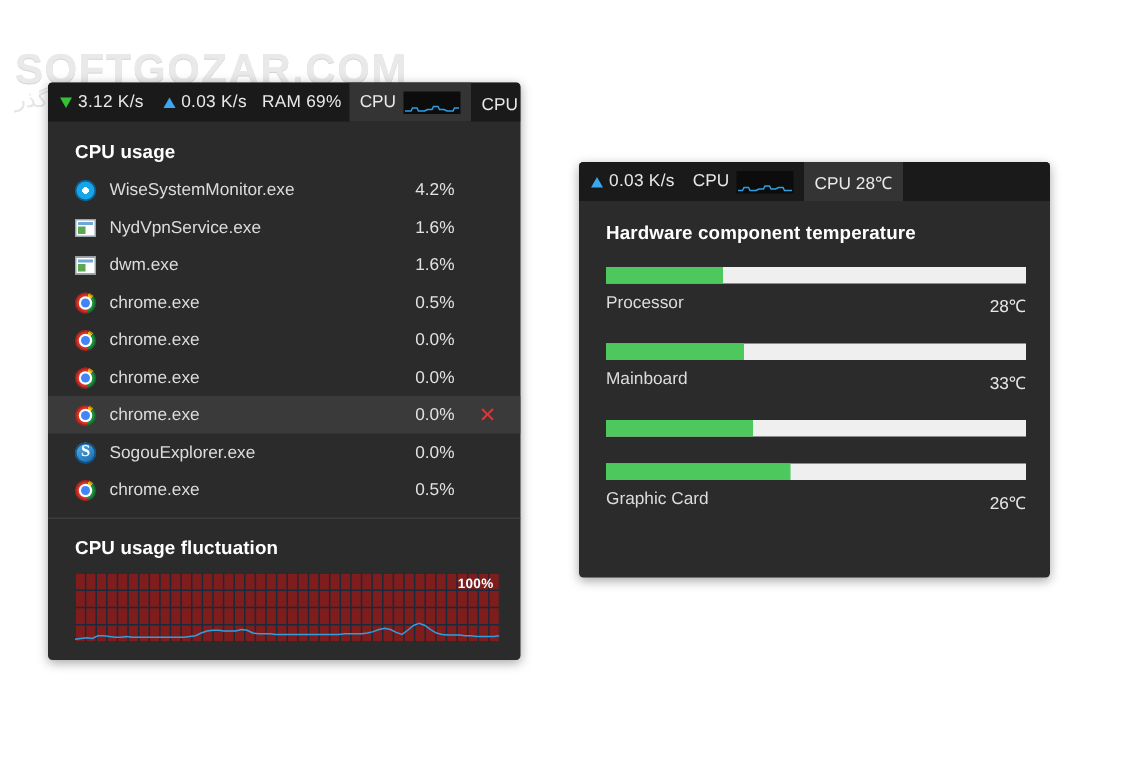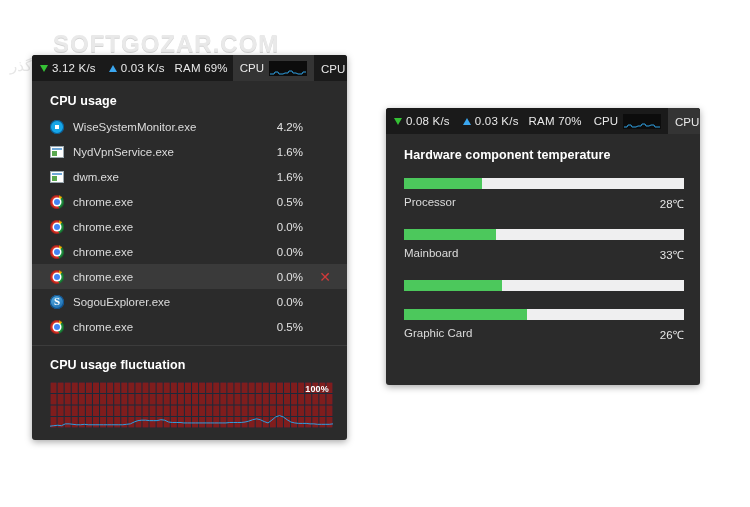--- a/index.html
+++ b/index.html
@@ -9,27 +9,26 @@
     font-family:"Liberation Sans", sans-serif;
     position:relative;
     overflow:hidden;
     -webkit-font-smoothing:antialiased;
   }
 
   
   .watermark{
     position:absolute;left:10px;top:30px;
     font-family:"Liberation Sans", sans-serif;
-    font-size:24px;font-weight:bold;
+    font-size:28px;font-weight:bold;
     letter-spacing:1px;
     color:#e9e9e9;
     text-shadow:0 1px 0 #d4d4d4;
     user-select:none;
     white-space:nowrap;
-    margin-left:43px;
   }
   .watermark-fa{
     position:absolute;left:10px;top:57px;
     font-size:15px;color:#e6e6e6;
     white-space:nowrap;user-select:none;
     direction:rtl;
   }
 
   
   .panel{
@@ -358,29 +357,22 @@
         </svg>
       <span class="chart-max">100%</span>
     </div>
   </div>
 </div>
 
 <div class="panel" id="right-panel" style="left:386px;top:108px;width:314px;height:277px;">
 
   <div class="toolbar">
     <div class="tb-item net">
-      <span class="arrow down"></span>
-      <span class="val">0.08 K/s</span>
-    </div>
-    <div class="tb-item net">
       <span class="arrow up"></span>
       <span class="val">0.03 K/s</span>
-    </div>
-    <div class="tb-item">
-      <span class="val">RAM 70%</span>
     </div>
     <div class="tb-tab">
       <span>CPU</span>
       <svg class="mini-graph" viewBox="0 0 38 15" preserveAspectRatio="none">
         <polyline points="1,13 4,13 5,11 8,11 9,13 13,13 15,12 18,12 19,10 22,10 23,12 26,12 28,11 31,11 32,13 37,13" fill="none" stroke="#2f9fe0" stroke-width="1"></polyline>
       </svg>
     </div>
     <div class="tb-tab active">
       <span>CPU 28℃</span>
     </div>

